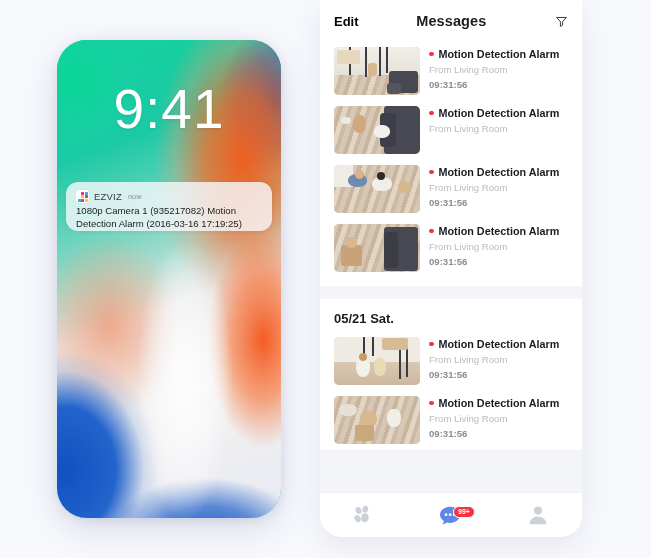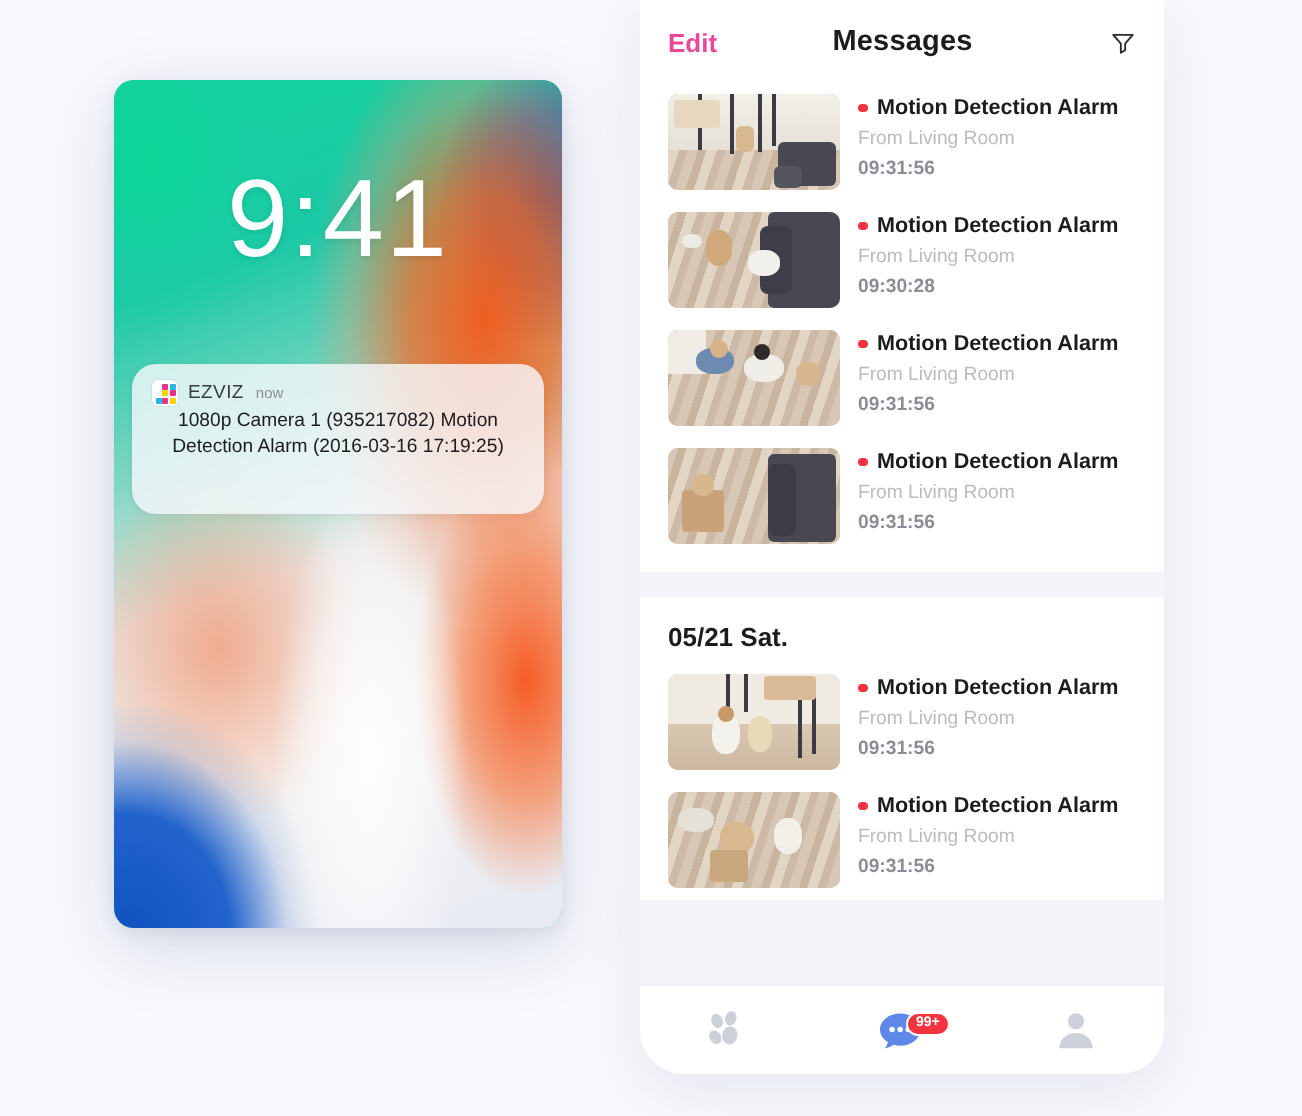--- a/index.html
+++ b/index.html
@@ -7,22 +7,22 @@
     width: 651px; height: 558px;
     background: #f7f8fc;
     font-family: "Liberation Sans", sans-serif;
     overflow: hidden;
   }
   #root { position: relative; width: 651px; height: 558px; background: #f8f9fd; }
 
   
   #phone {
     position: absolute; left: 57px; top: 40px;
-    width: 224px; height: 424px;
-    border-radius: 10px;
+    width: 224px; height: 478px;
+    border-radius: 30px;
     overflow: hidden;
     box-shadow: 0 10px 34px rgba(60,70,120,0.18), 0 2px 8px rgba(60,70,120,0.10);
     background: #16d39a;
   }
   .wp { position: absolute; inset: 0; }
   .wp-base {
     background:
       linear-gradient(160deg, #12d39b 0%, #1bc9a6 22%, #7fd6c2 40%, #e9e6e4 55%, #f3f1ef 72%, #e7eaf3 100%);
   }
   .wp-orange {
@@ -71,24 +71,23 @@
   #clock .date {
     margin-top: 10px;
     font-size: 13.5px; font-weight: 400;
     text-shadow: 0 1px 2px rgba(0,0,0,0.10);
   }
 
   #notif {
     position: absolute; left: 9px; top: 142px; right: 9px;
     background: rgba(248,249,252,0.80);
     border-radius: 12px;
-    padding: 8px 10px 26px 10px;
+    padding: 8px 10px 0 10px;
     backdrop-filter: blur(6px);
     box-shadow: 0 1px 4px rgba(0,0,0,0.06);
-    text-align: center;
   }
   #notif .head { display: flex; align-items: center; gap: 5px; }
   .ezviz-logo {
     width: 13px; height: 13px; border-radius: 3px; background: #fff;
     display: grid; grid-template-columns: 1fr 1fr 1fr; grid-template-rows: 1fr 1fr 1fr;
     gap: 0.5px; padding: 1.5px; flex: none;
     box-shadow: 0 0 0 0.5px rgba(0,0,0,0.06);
   }
   .ezviz-logo i { display: block; border-radius: 0.5px; }
   #notif .app { font-size: 9.5px; color: #3a3a3c; letter-spacing: 0.2px; }
@@ -107,21 +106,21 @@
     box-shadow: 0 8px 30px rgba(60,70,120,0.10);
     overflow: hidden;
     display: flex; flex-direction: column;
   }
   #navbar {
     height: 42px; flex: none;
     display: flex; align-items: center; justify-content: space-between;
     padding: 0 14px;
     background: #fff;
   }
-  #navbar .edit { font-size: 13px; font-weight: 600; color: #ec4899; cursor: pointer; }
+  #navbar .edit { font-size: 13px; font-weight: 600; color: #000000; cursor: pointer; }
   #navbar .title { font-size: 14.5px; font-weight: 700; color: #1c1c1e; letter-spacing: 0.1px; }
   #navbar .filter { width: 24px; display: flex; justify-content: flex-end; cursor: pointer; }
 
   #scroll {
     flex: 1 1 auto; overflow: hidden; background: #f4f5f9;
   }
   .section { background: #fff; }
   .section.first { border-radius: 0; }
   .section-gap { height: 13px; background: #f4f5f9; }
   .section-title {
@@ -269,21 +268,20 @@
             <div class="fig" style="left:22%;top:18%;width:13px;height:18px;background:#cfa97c;border-radius:45%"></div>
             <div class="fig" style="left:47%;top:40%;width:16px;height:13px;background:#f2f0ec;border-radius:45%"></div>
             <div class="fig" style="left:8%;top:22%;width:10px;height:7px;background:#eceae4;border-radius:45%"></div>
           </div>
           <div class="msg-body">
             <div class="msg-title-row">
               <span class="dot"></span>
               <span class="msg-title">Motion Detection Alarm</span>
             </div>
             <div class="msg-from">From Living Room</div>
-            <div class="msg-time">09:30:28</div>
           </div>
         </div>
 
         <div class="msg">
           <div class="thumb">
             <div class="floor"></div>
             <div class="wall" style="left:0;top:0;width:22%;height:46%;background:#efece6"></div>
             <div class="fig" style="left:16%;top:18%;width:19px;height:13px;background:#6d8ab0;border-radius:45%"></div>
             <div class="fig" style="left:24%;top:10%;width:9px;height:9px;background:#d8b38a"></div>
             <div class="fig" style="left:44%;top:24%;width:20px;height:14px;background:#f0eee9;border-radius:45%"></div>

